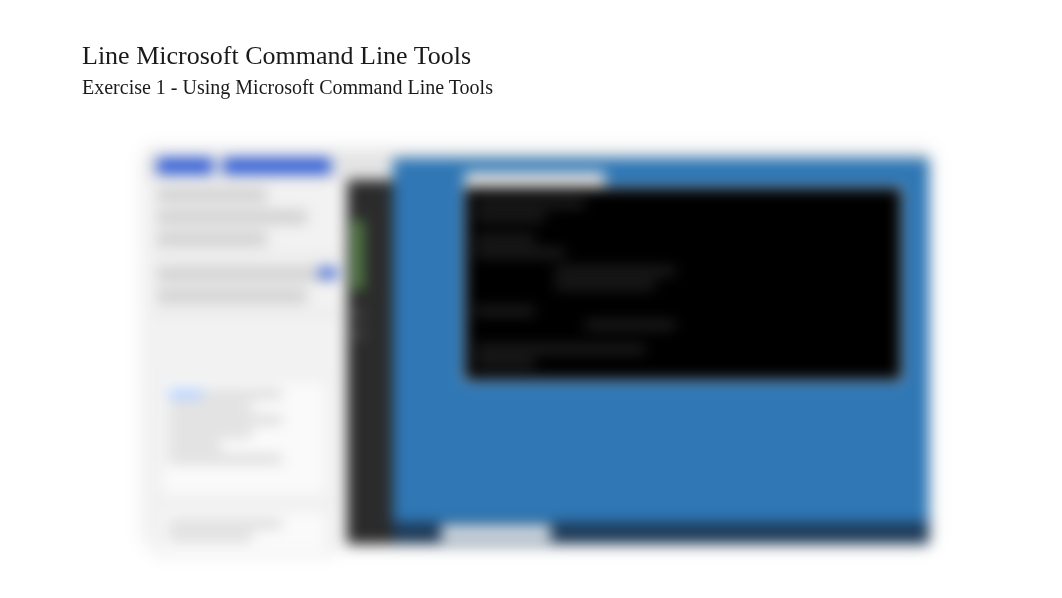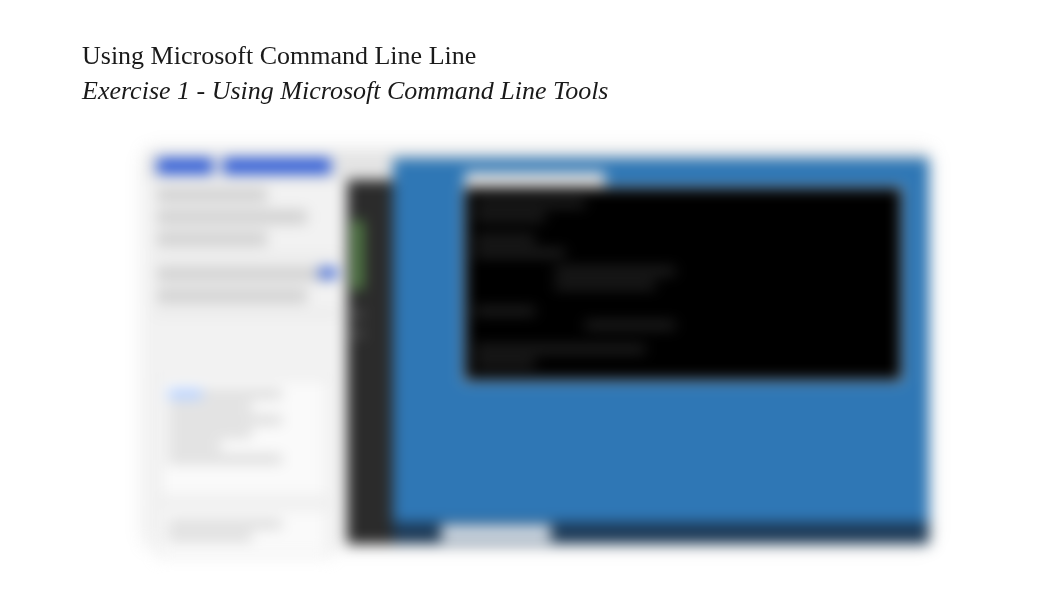--- a/index.html
+++ b/index.html
@@ -17,24 +17,23 @@
       top: 40px;
       color: #1a1a1a;
     }
     .title-line-1 {
       font-size: 26px;
       font-weight: 400;
       line-height: 1.25;
       margin-bottom: 2px;
     }
     .title-line-2 {
-      font-size: 26px;
+      font-size: 20px;
       font-weight: 400;
       line-height: 1.25;
-      font-style: italic;
     }
 
     .shot {
       position: absolute;
       left: 147px;
       top: 152px;
       width: 782px;
       height: 392px;
       filter: blur(7px);
       background: #e8e8e8;
@@ -168,21 +167,21 @@
       left: 48px; top: 3px;
       width: 110px; height: 16px;
       background: #d8e1ea;
       border-radius: 2px;
     }
   </style>
 </head>
 <body>
 
 <div class="title-block">
-  <div class="title-line-1">Using Microsoft Command Line Line</div>
+  <div class="title-line-1">Line Microsoft Command Line Tools</div>
   <div class="title-line-2">Exercise 1 - Using Microsoft Command Line Tools</div>
 </div>
 
 <div class="shot">
 
   <div class="tab-row">
     <div class="tab1"></div>
     <div class="tab2"></div>
   </div>
 

